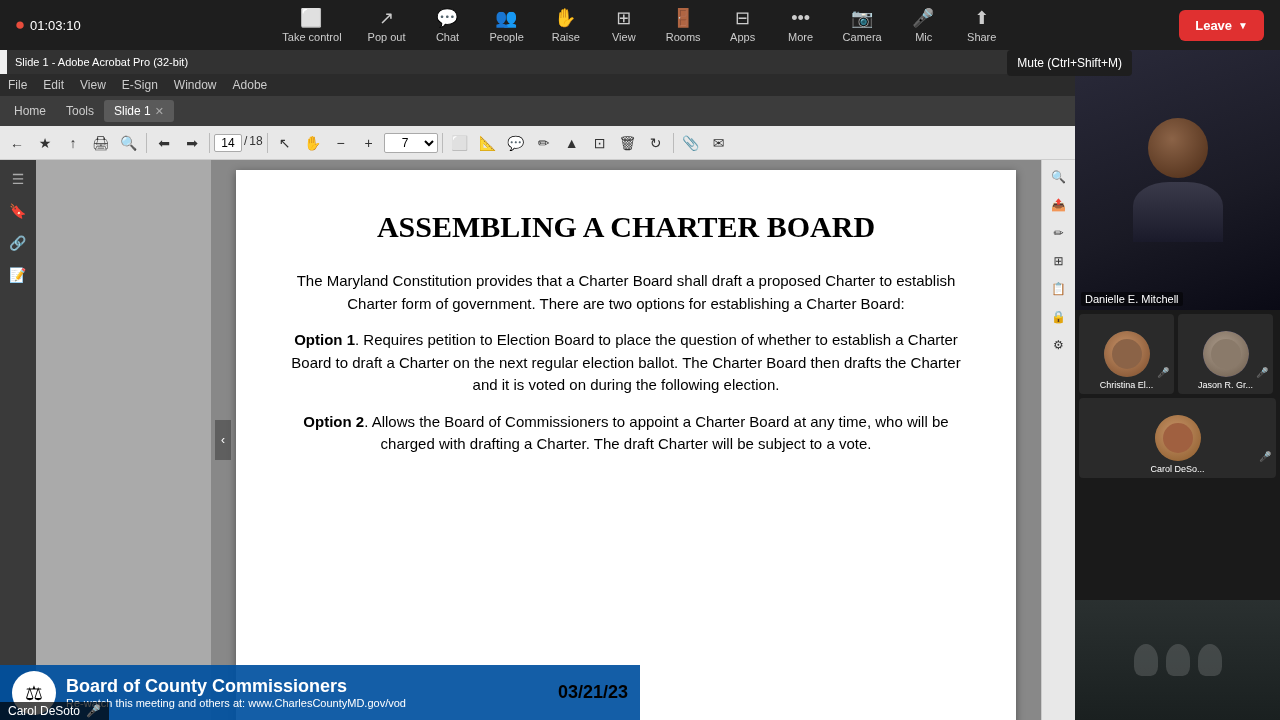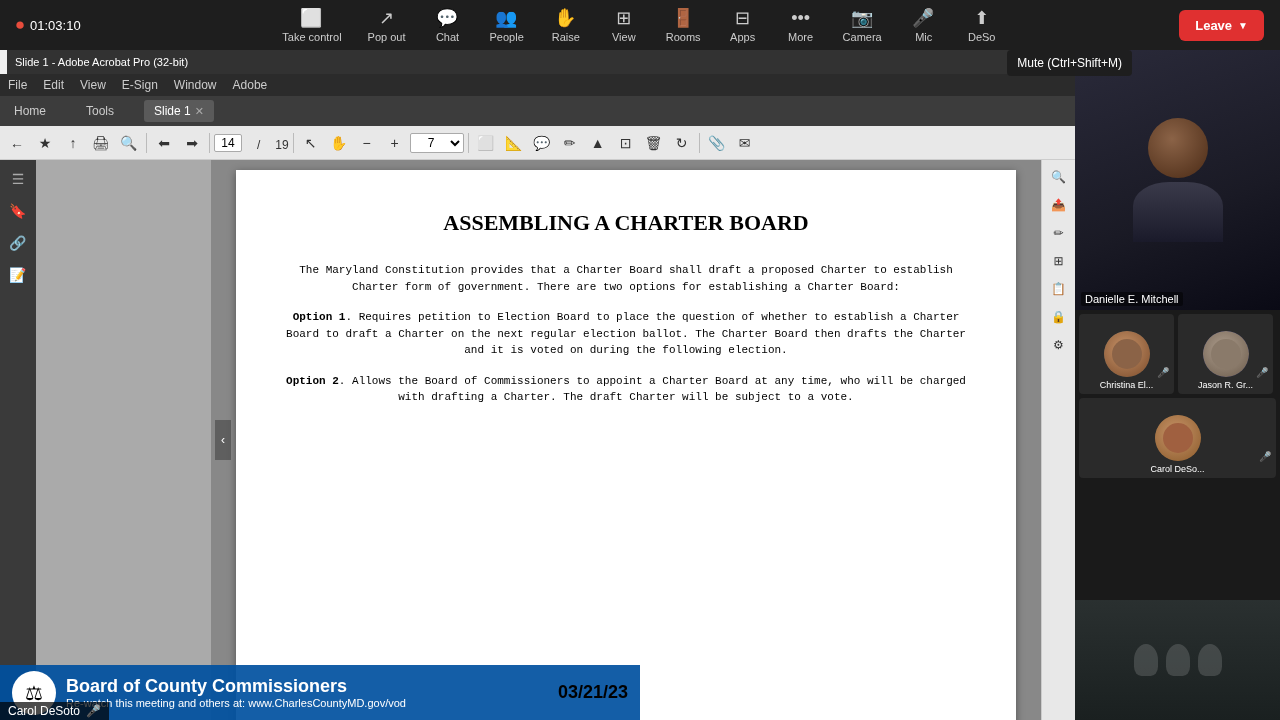--- a/index.html
+++ b/index.html
@@ -124,21 +124,21 @@
       gap: 16px;
     }
     #acrobat-menubar span { cursor: pointer; }
 
     #acrobat-toolbar1 {
       background: #3c3c3c;
       height: 30px;
       display: flex;
       align-items: center;
       padding: 0 4px;
-      gap: 20px;
+      gap: 0;
     }
     .tab-btn {
       color: #ccc;
       font-size: 12px;
       padding: 2px 10px;
       border-radius: 3px;
       cursor: pointer;
       height: 22px;
       display: flex;
       align-items: center;
@@ -162,22 +162,22 @@
       align-items: center;
       justify-content: center;
       border-radius: 3px;
       cursor: pointer;
       font-size: 14px;
       color: #333;
     }
     .tool-separator { width: 1px; height: 20px; background: #bbb; margin: 0 2px; }
     .page-input-group {
       display: flex;
-      align-items: flex-end;
-      gap: 15px;
+      align-items: flex-start;
+      gap: 2px;
       font-size: 12px;
       color: #333;
     }
     .page-input {
       width: 28px;
       border: 1px solid #aaa;
       border-radius: 2px;
       text-align: center;
       font-size: 12px;
       padding: 1px;
@@ -268,31 +268,31 @@
       flex-direction: column;
       align-items: center;
       padding: 4px 0;
       gap: 2px;
       border-left: 1px solid #ccc;
     }
 
     
     #pdf-title {
       text-align: center;
-      font-size: 22px;
+      font-size: 30px;
       font-weight: bold;
       color: #000;
       margin-bottom: 20px;
       font-family: 'Times New Roman', serif;
     }
     #pdf-body {
-      font-size: 11px;
+      font-size: 15px;
       color: #000;
       line-height: 1.5;
-      font-family: Liberation Mono, monospace;
+      font-family: Liberation Sans, sans-serif;
       text-align: center;
       margin-top: 26px;
     }
     #pdf-body p { margin-bottom: 14px; }
     #pdf-body strong { font-weight: bold; }
 
     
     #bottom-banner {
       position: absolute;
       bottom: 0;
@@ -512,21 +512,21 @@
     <div class="toolbar-btn">
       <span class="icon">📷</span>
       <span>Camera</span>
     </div>
     <div class="toolbar-btn mic-btn">
       <span class="icon">🎤</span>
       <span>Mic</span>
     </div>
     <div class="toolbar-btn">
       <span class="icon">⬆</span>
-      <span>DeSo</span>
+      <span>Share</span>
     </div>
   </div>
 
   <div id="leave-btn">
     <span>Leave</span>
     <span style="font-size:10px;">▼</span>
   </div>
 </div>
 
 <div id="mute-tooltip">
@@ -569,21 +569,21 @@
       <div class="tool-btn">↑</div>
       <div class="tool-btn">🖨</div>
       <div class="tool-btn">🔍</div>
       <div class="tool-separator"></div>
       <div class="tool-btn">⬅</div>
       <div class="tool-btn">➡</div>
       <div class="tool-separator"></div>
       <div class="page-input-group">
         <input class="page-input" type="text" value="14" style="">
         <span>/</span>
-        <span>19</span>
+        <span>18</span>
       </div>
       <div class="tool-separator"></div>
       <div class="tool-btn">↖</div>
       <div class="tool-btn">✋</div>
       <div class="tool-btn">−</div>
       <div class="tool-btn">+</div>
       <select class="zoom-select">
         <option>75%</option>
         <option>100%</option>
         <option>125%</option>

